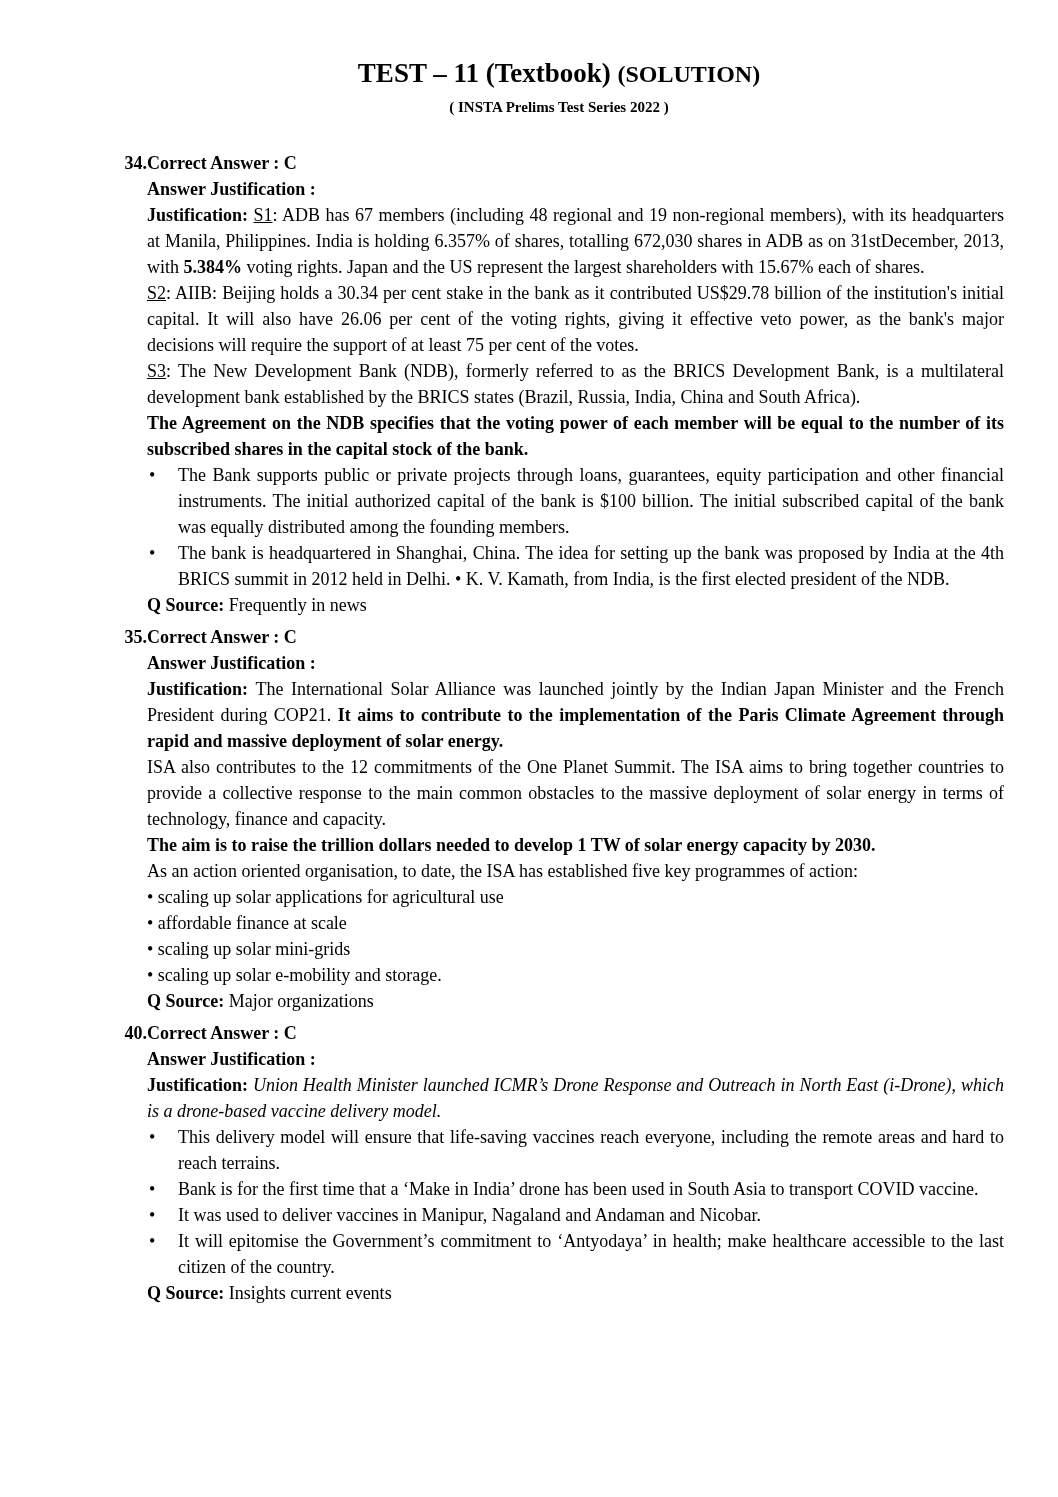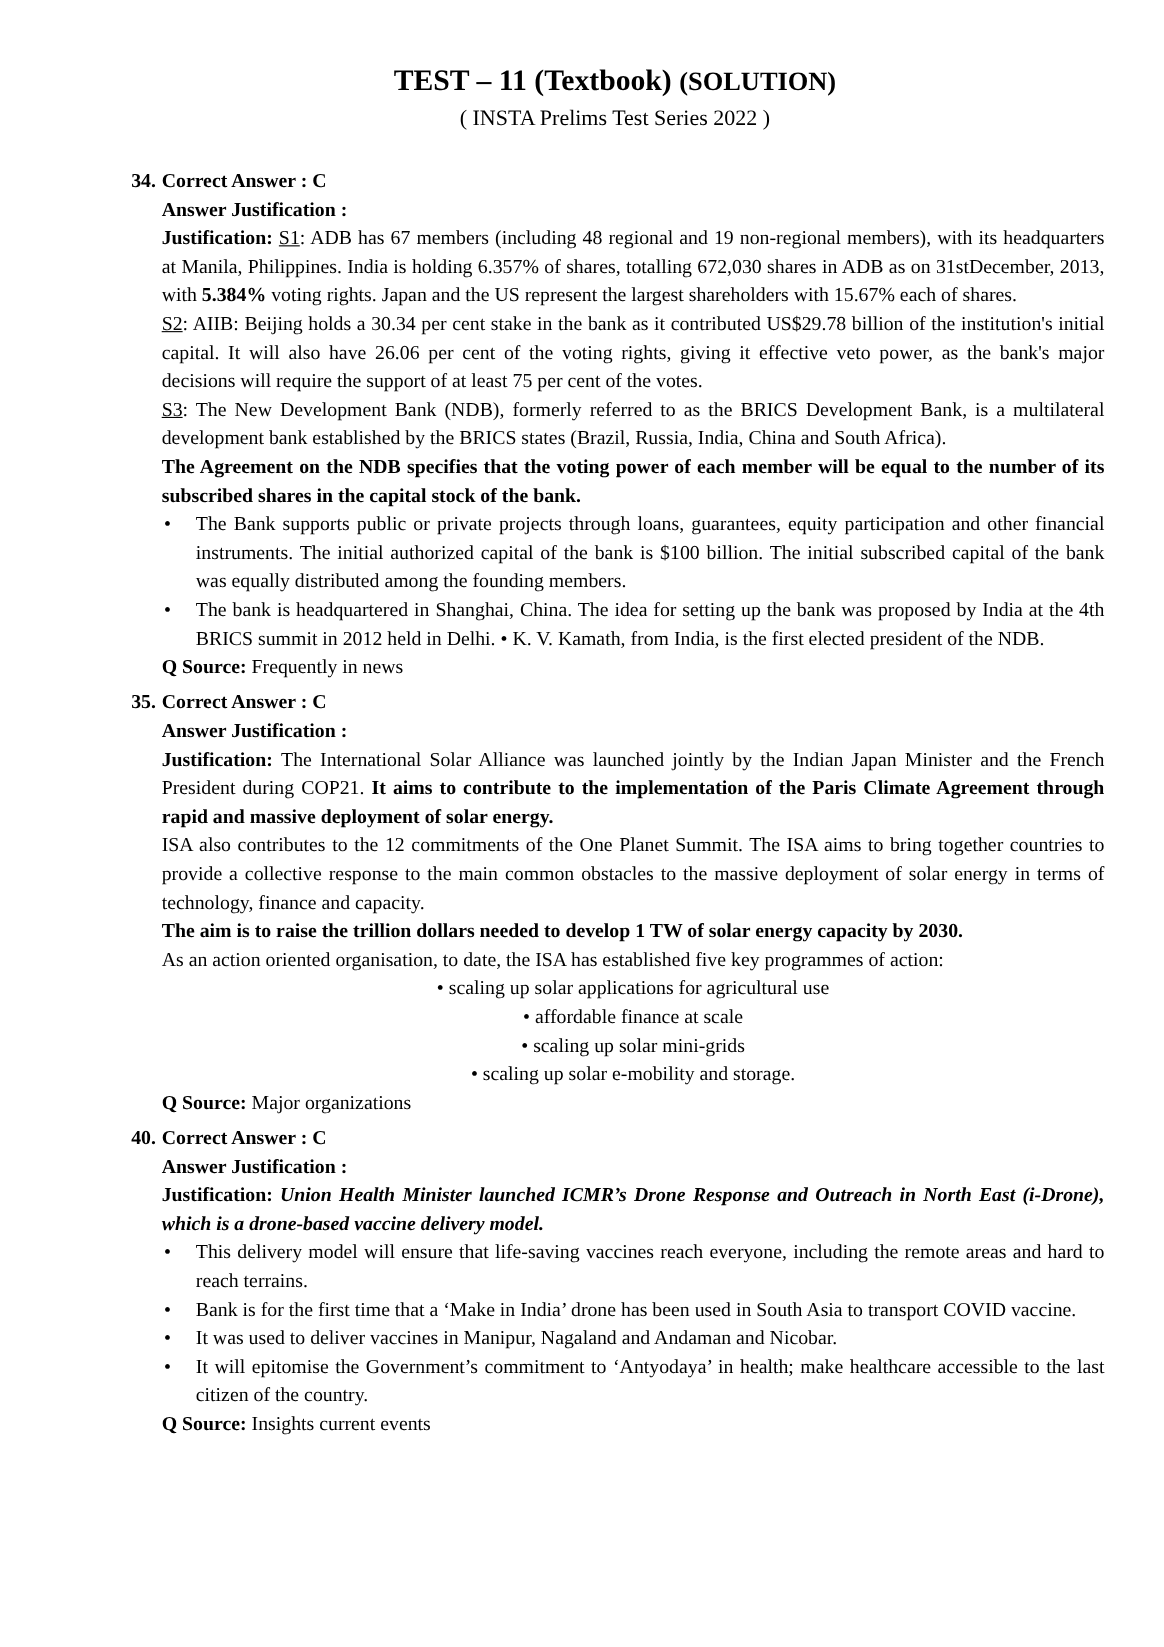--- a/index.html
+++ b/index.html
@@ -7,33 +7,33 @@
   body {
     width: 1058px; height: 1497px;
     font-family: "Liberation Serif", "DejaVu Serif", serif;
     color: #000000;
     overflow: hidden;
   }
   .page { width: 1058px; height: 1497px; padding: 56px 78px 20px 90px; background:#ffffff;margin-left:24px; }
   .doc-header { text-align: center; }
   .title-line { font-weight: bold; font-size: 27px; line-height: 34px; white-space: nowrap; }
   .title-line .title-suffix { font-size: 24px; }
-  .subtitle-line { font-weight: normal; font-size: 20px; line-height: 30px; margin-top: 1px; }
+  .subtitle-line { font-weight: bold; font-size: 15px; line-height: 30px; margin-top: 1px; }
   .questions { margin-top: 28px; font-size: 18px; line-height: 26px; text-align: justify; }
   .question { display: flex; margin-bottom: 6px; }
-  .qnum { flex: 0 0 33px; font-weight: bold; text-align: center; }
+  .qnum { flex: 0 0 33px; font-weight: bold; text-align: right; }
   .qbody { flex: 1; min-width: 0; }
   .b  { font-weight: bold; }
   .u  { text-decoration: underline; }
-  .bi { font-weight: bold; font-style: italic; }
+  .bi { font-weight: normal; font-style: italic; }
   p { margin: 0; }
   ul.bullets { list-style: none; margin: 0; }
   ul.bullets > li { position: relative; padding-left: 31px; margin: 0; }
   ul.bullets > li > .bullet-marker { position: absolute; left: 2px; top: 0; }
-  .programme-lines p { text-align: center; }
+  .programme-lines p { text-align: left; }
 </style>
 </head>
 <body>
 
 <div class="page">
 
   <header class="doc-header">
     <div class="title-line"><span>TEST – 11 (Textbook)</span> <span class="title-suffix">(SOLUTION)</span></div>
     <div class="subtitle-line">( INSTA Prelims Test Series 2022 )</div>
   </header>

